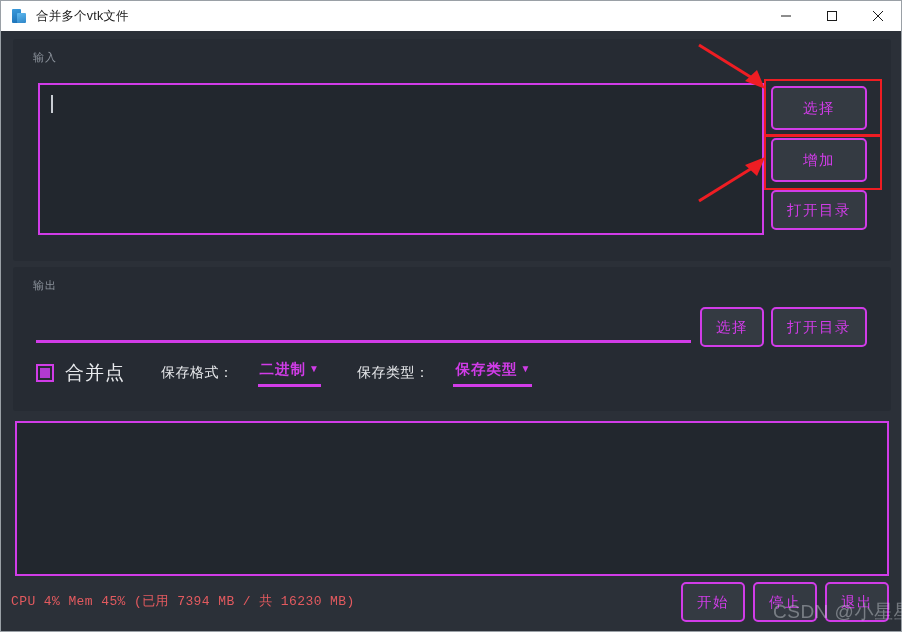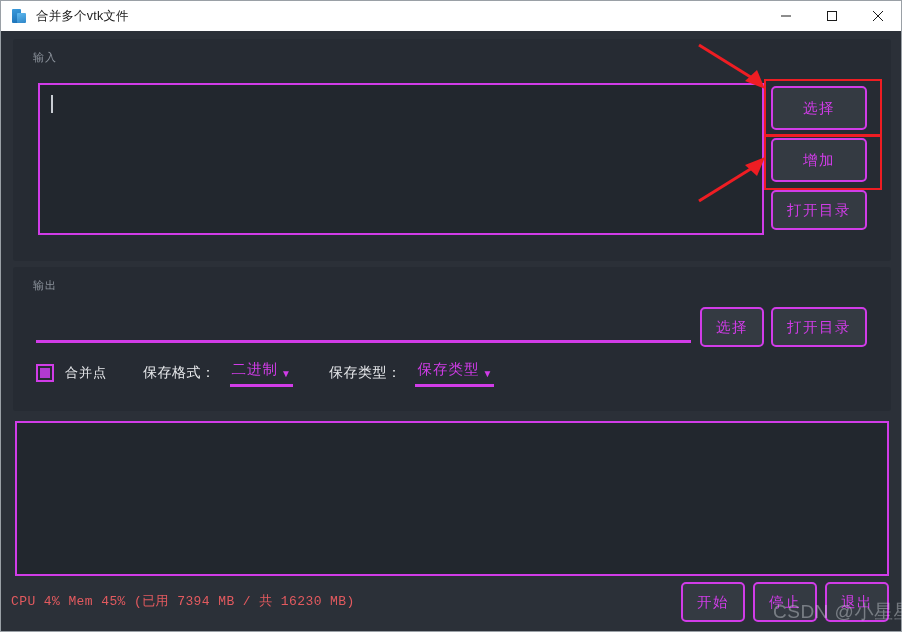--- a/index.html
+++ b/index.html
@@ -180,41 +180,42 @@
     align-items: center;
     justify-content: center;
     flex: none;
   }
   .checkbox .tick {
     width: 10px; height: 10px;
     background: #b13ad1;
   }
   .opt-label {
     margin-left: 11px;
-    font-size: 13px;
+    font-size: 19px;
     color: #e8eaed;
     letter-spacing: 1px;
     white-space: nowrap;
   }
   .field-label {
     margin-left: 36px;
     font-size: 14px;
     color: #e8eaed;
     letter-spacing: .5px;
     white-space: nowrap;
   }
   .combo {
-    margin-left: 14px;
+    margin-left: 24px;
     position: relative;
     display: flex;
-    align-items: flex-end;
+    align-items: center;
     border-bottom: 3px solid #d13ce8;
     padding: 0 2px 5px 2px;
     box-sizing: border-box;
     height: 28px;
+    font-weight: bold;
   }
   .combo-value {
     font-size: 14.5px;
     color: #d13ce8;
     letter-spacing: 1px;
     white-space: nowrap;
   }
   .combo-arrow {
     margin-left: 3px;
     color: #d13ce8;

